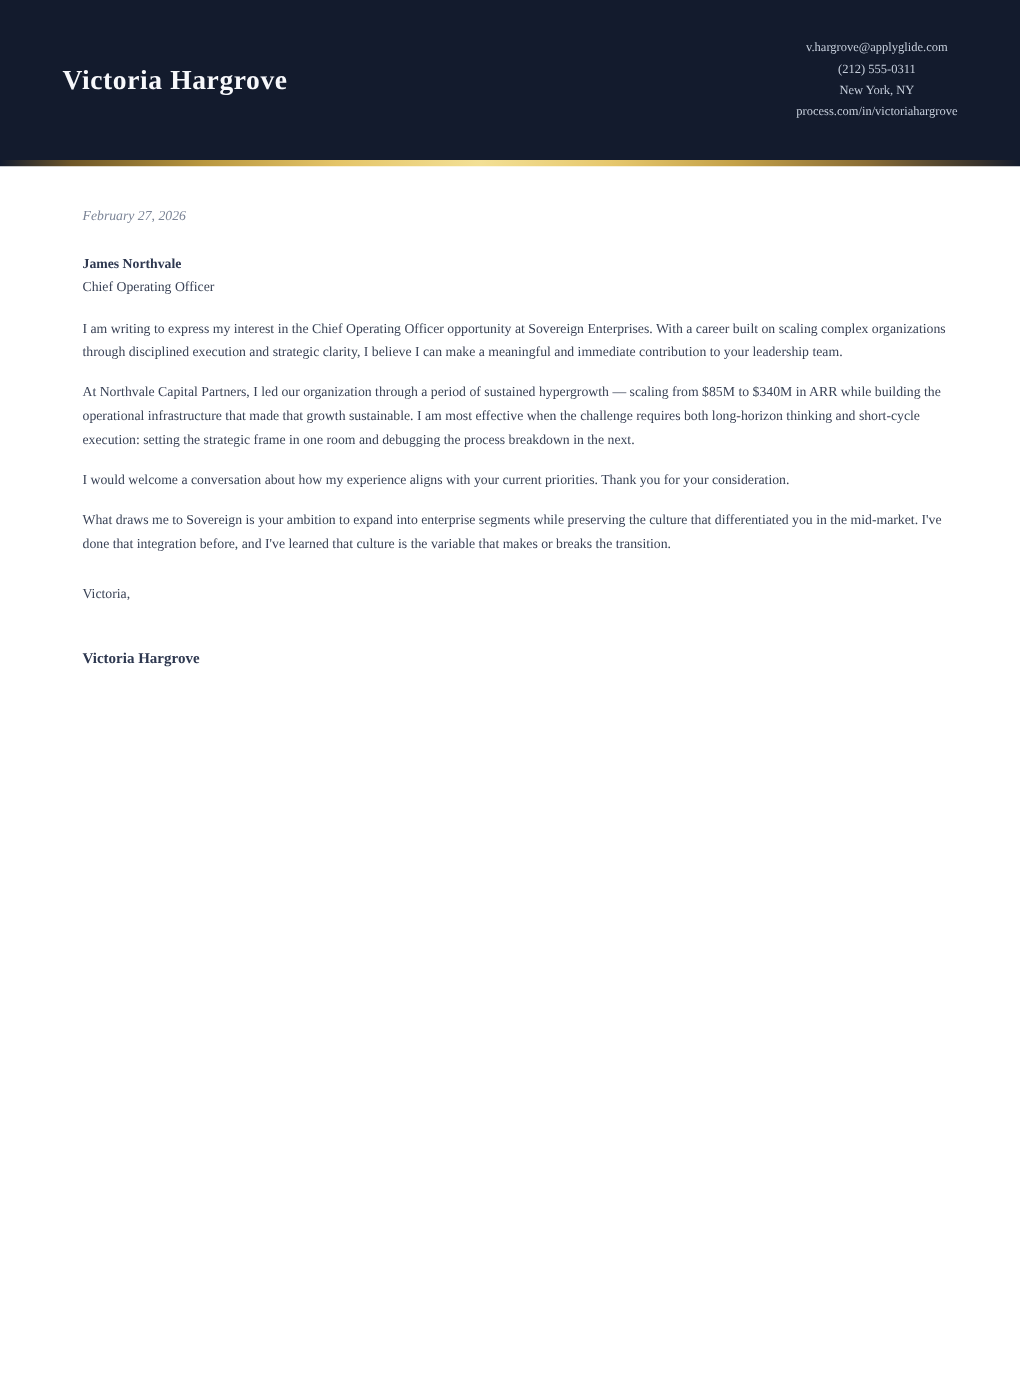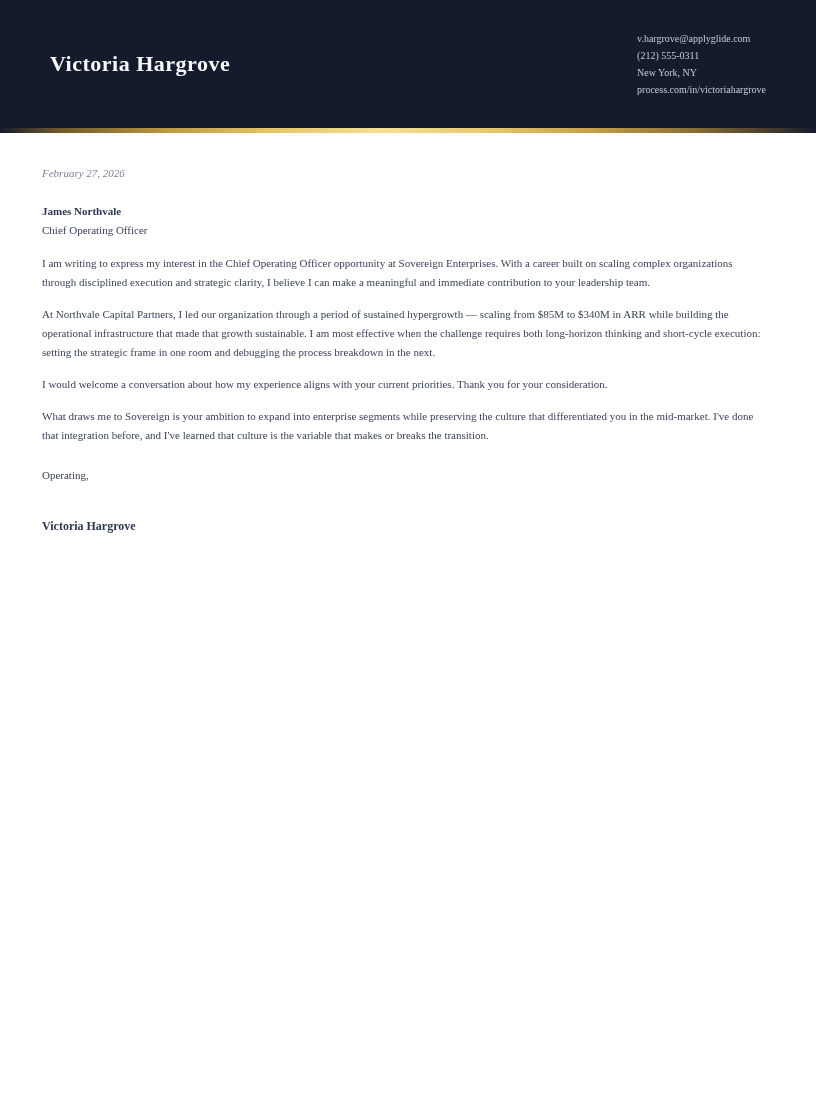--- a/index.html
+++ b/index.html
@@ -26,42 +26,42 @@
     box-sizing: border-box;
   }
   .candidate-name {
     margin: 0;
     font-size: 22px;
     font-weight: 700;
     letter-spacing: 0.5px;
     color: var(--header-name, #f7f8fb);
   }
   .contact {
-    text-align: left;
+    text-align: center;
     font-size: 10px;
     line-height: 17px;
     color: var(--header-contact, #c6cedb);
   }
   .gold-divider {
     height: 5px;
     background: linear-gradient(90deg,
       #141c2e 0%,
       #6e5628 7%,
       #b9973f 20%,
       #e4c467 33%,
       #f3e095 47%,
       #e6c76c 60%,
       #c4a148 72%,
       #8a6d35 85%,
       #39332c 96%,
       #141c2e 100%);
   }
   
   .letter {
-    padding: 31px 50px 0 42px;
+    padding: 31px 50px 0 66px;
     color: var(--body-text, #3a4357);
   }
   .letter p {
     margin: 0 0 13px 0;
     font-size: 11px;
     line-height: 19px;
   }
   .date {
     font-style: italic;
     color: var(--muted-text, #7b8496);
@@ -102,18 +102,18 @@
       <p class="bold">James Northvale</p>
       <p>Chief Operating Officer</p>
     </div>
 
 
     <p class="para">I am writing to express my interest in the Chief Operating Officer opportunity at Sovereign Enterprises. With a career built on scaling complex organizations through disciplined execution and strategic clarity, I believe I can make a meaningful and immediate contribution to your leadership team.</p>
     <p class="para">At Northvale Capital Partners, I led our organization through a period of sustained hypergrowth — scaling from $85M to $340M in ARR while building the operational infrastructure that made that growth sustainable. I am most effective when the challenge requires both long-horizon thinking and short-cycle execution: setting the strategic frame in one room and debugging the process breakdown in the next.</p>
     <p class="para">I would welcome a conversation about how my experience aligns with your current priorities. Thank you for your consideration.</p>
     <p class="para">What draws me to Sovereign is your ambition to expand into enterprise segments while preserving the culture that differentiated you in the mid-market. I've done that integration before, and I've learned that culture is the variable that makes or breaks the transition.</p>
 
-    <p class="closing">Operating,</p>
+    <p class="closing">Victoria,</p>
 
     <p class="signature">Victoria Hargrove</p>
   </main>
 
 </div>
 
 </body></html>

